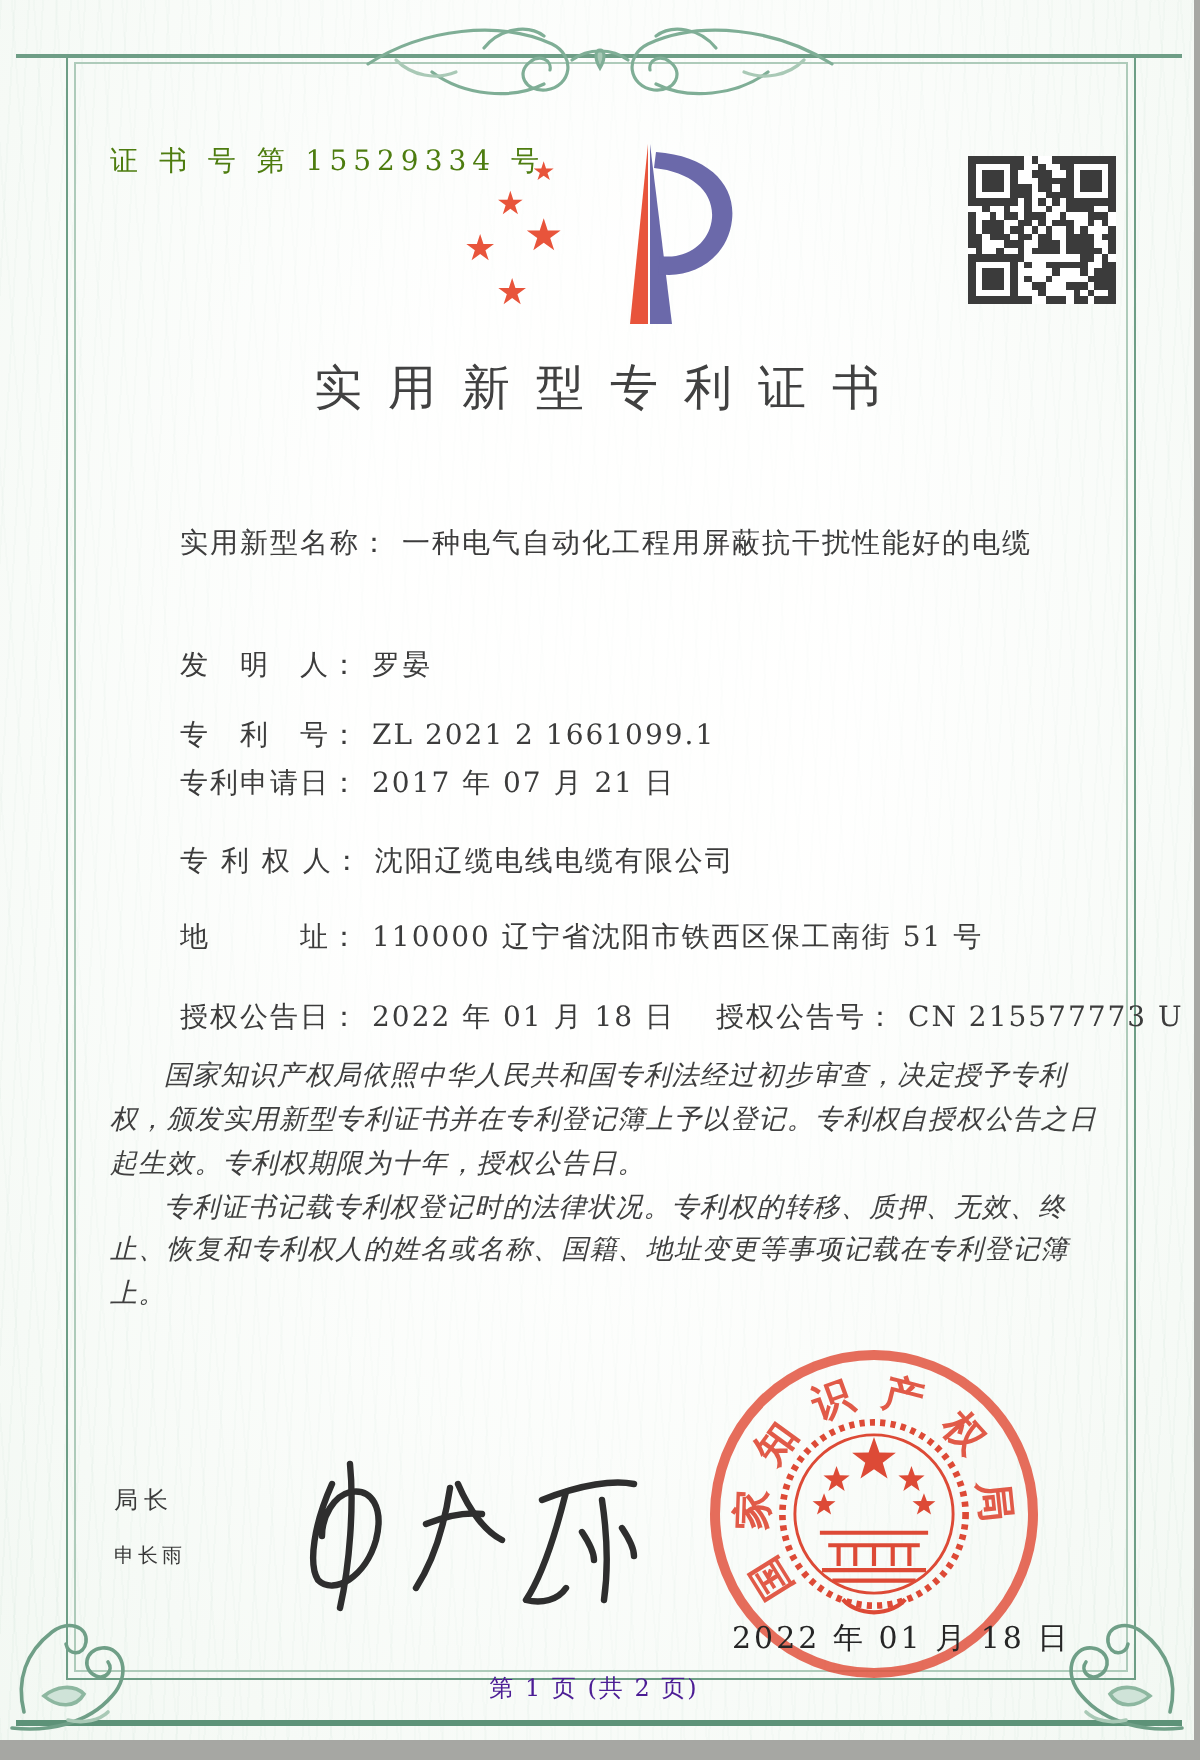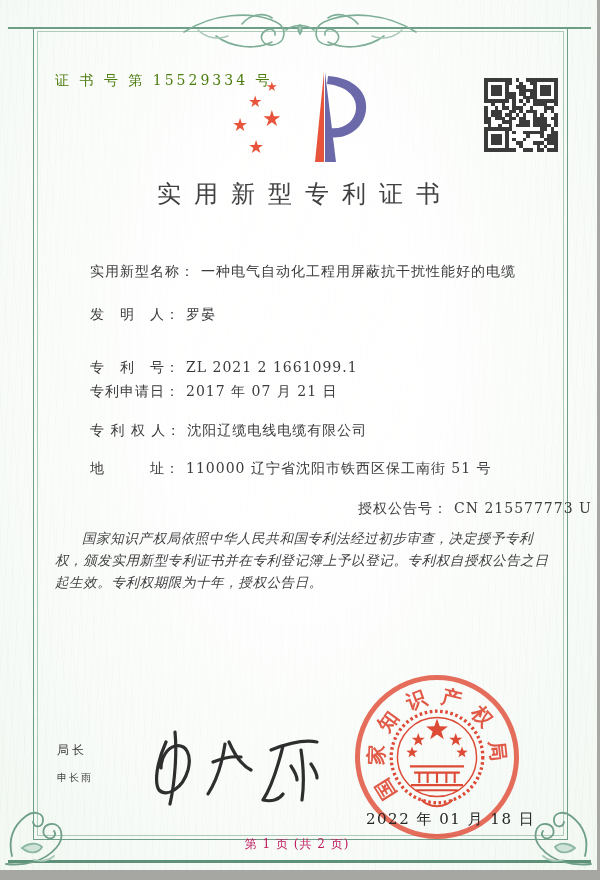--- a/index.html
+++ b/index.html
@@ -43,21 +43,21 @@
   .qr div.on{background:#3b3b3b;}
   .title{
     position:absolute;left:0;right:0;top:178px;text-align:center;
     font-size:24px;color:#414141;letter-spacing:13px;font-weight:500;text-indent:13px;
   }
   
   .fields{position:absolute;left:55px;top:255px;width:500px;font-size:14px;color:#3c3c3c;}
   .frow{position:absolute;left:0;white-space:nowrap;letter-spacing:1px;margin-left:35px;}
   .frow .lab{color:#3c3c3c;}
   .frow .val{margin-left:6px;}
-  .r1{top:8px;} .r2{top:51px;} .r3{top:104px;} .r4{top:128px;}
+  .r1{top:8px;} .r2{top:69px;} .r3{top:104px;} .r4{top:128px;}
   .r5{top:167px;} .r6{top:205px;} .r7{top:245px;}
   .pair2{position:absolute;left:268px;top:0;white-space:nowrap;}
   
   .paras{position:absolute;left:55px;top:528px;width:494px;font-size:13.5px;
     color:#3f3f3f;line-height:1.62;letter-spacing:.6px;font-style:italic;}
   .paras p{margin:0;text-indent:2em;}
   
   .sig-title{position:absolute;left:57px;top:742px;font-size:12px;color:#3a3a3a;letter-spacing:3px;}
   .sig-name{position:absolute;left:57px;top:771px;font-size:10px;color:#3a3a3a;letter-spacing:2px;}
   .sig-hand{position:absolute;left:133px;top:722px;}
@@ -65,21 +65,21 @@
   .seal{position:absolute;left:355px;top:675px;width:164px;height:164px;z-index:2;}
   .seal .ring{position:absolute;inset:0;border:5px solid rgba(224,77,56,.82);border-radius:50%;}
   .seal .char{
     position:absolute;left:50%;top:50%;width:22px;height:22px;margin:-11px 0 0 -11px;
     font-size:20px;font-weight:bold;color:rgba(222,72,52,.9);text-align:center;line-height:22px;
     font-family:"DejaVu Sans","Liberation Sans",sans-serif;
   }
   .seal .emblem{position:absolute;left:50%;top:50%;transform:translate(-50%,-50%);}
   .seal-date{position:absolute;left:366px;top:810px;z-index:3;font-size:15px;color:#262626;letter-spacing:1.5px;}
   
-  .footer{position:absolute;left:0;right:3px;top:836px;text-align:center;font-size:12px;color:#be185d;letter-spacing:1px;}
+  .footer{position:absolute;left:0;right:3px;top:836px;text-align:center;font-size:12px;color:#4c1d95;letter-spacing:1px;}
 </style>
 </head>
 <body>
 
 <div class="page">
   <div class="texture"></div>
 
   <div class="top-line"></div>
   <div class="frame-rect"></div>
   <div class="bottom-line"></div>
@@ -595,28 +595,32 @@
     <div class="frow r4">
       <span class="lab">专利申请日：</span><span class="val">2017 年 07 月 21 日</span>
     </div>
     <div class="frow r5">
       <span class="lab">专 利 权 人：</span><span class="val">沈阳辽缆电线电缆有限公司</span>
     </div>
     <div class="frow r6">
       <span class="lab">地　　　址：</span><span class="val">110000 辽宁省沈阳市铁西区保工南街 51 号</span>
     </div>
     <div class="frow r7">
+      <span>
+        <span class="lab">授权公告日：</span><span class="val">2022 年 01 月 18 日</span>
+      </span>
       <span class="pair2">
         <span class="lab">授权公告号：</span><span class="val">CN 215577773 U</span>
       </span>
     </div>
   </div>
 
   <div class="paras">
     <p>国家知识产权局依照中华人民共和国专利法经过初步审查，决定授予专利权，颁发实用新型专利证书并在专利登记簿上予以登记。专利权自授权公告之日起生效。专利权期限为十年，授权公告日。</p>
+    <p>专利证书记载专利权登记时的法律状况。专利权的转移、质押、无效、终止、恢复和专利权人的姓名或名称、国籍、地址变更等事项记载在专利登记簿上。</p>
   </div>
 
   <div class="sig-title">局长</div>
   <div class="sig-name">申长雨</div>
   <div class="sig-hand">
     <svg width="200" height="88" viewBox="0 0 200 88">
       <g stroke="#2e2e2e" stroke-width="3.2" fill="none" stroke-linecap="round" stroke-linejoin="round">
         <path d="M33 20 C24 40 21 60 26 68 C34 76 50 66 55 48 C59 32 53 22 42 24 C34 26 28 36 28 46"></path>
         <path d="M42 10 C44 30 42 60 37 82"></path>
         <path d="M92 22 C89 42 84 58 75 72"></path>

